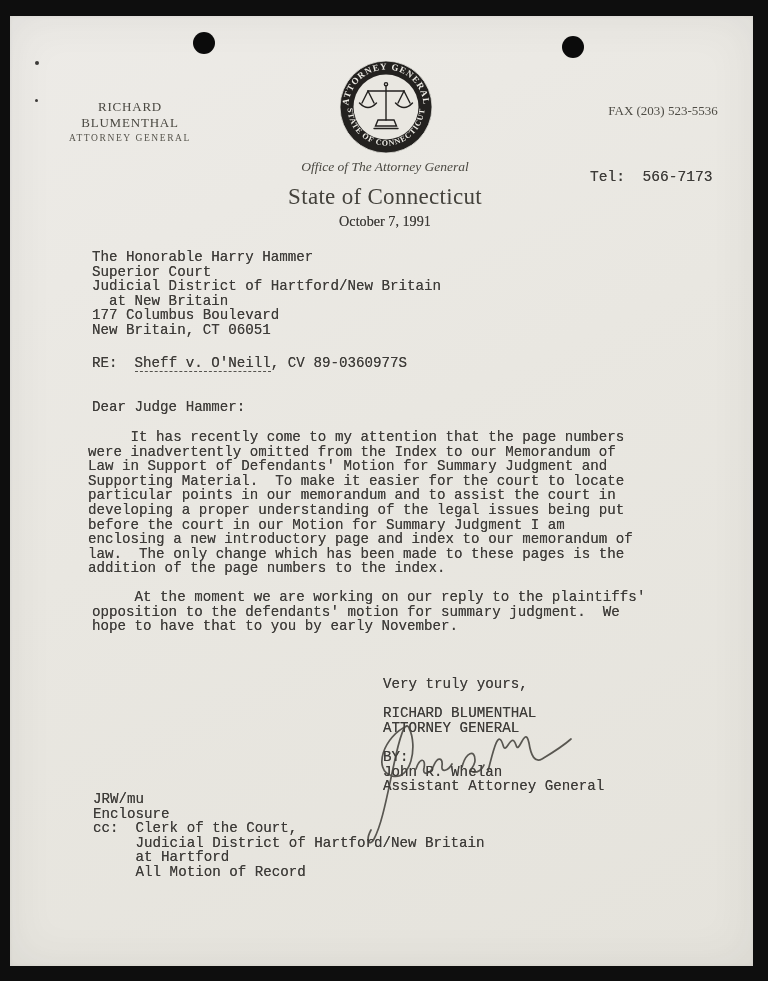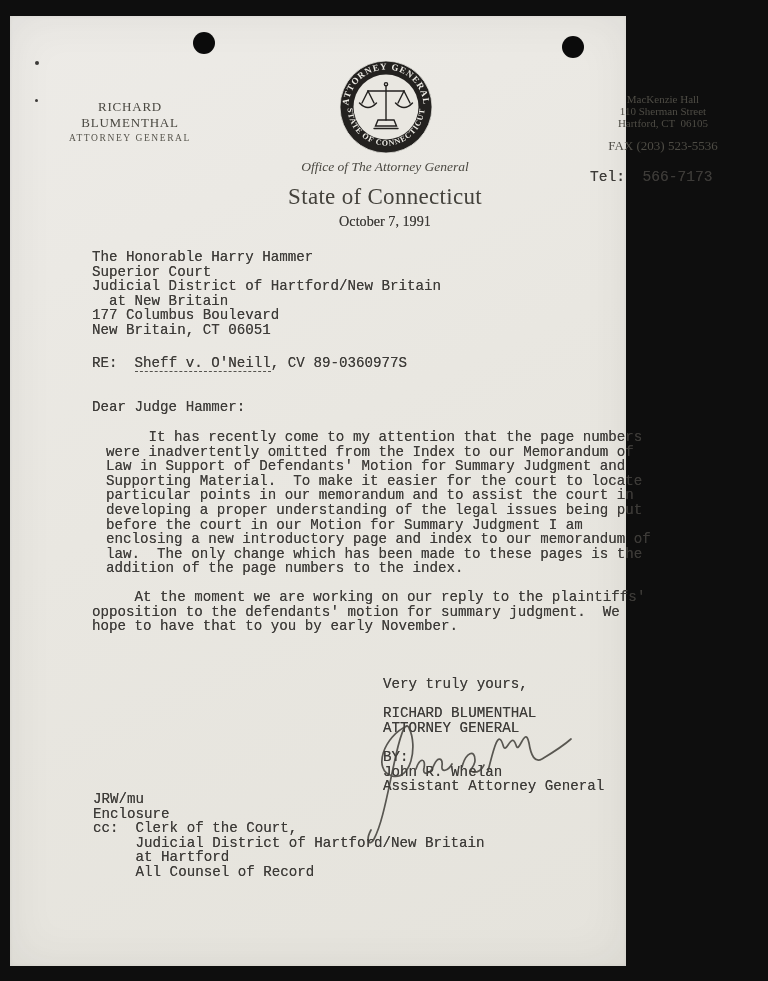--- a/index.html
+++ b/index.html
@@ -1,17 +1,17 @@
 <!DOCTYPE html>
 <html><head>
 <meta charset="utf-8">
 <style>
   html,body{margin:0;padding:0;background:#0e0e0e;}
   .scan{position:relative;width:768px;height:981px;background:#0e0e0e;overflow:hidden;}
-  .page{position:absolute;left:10px;top:16px;width:616px;height:950px;
+  .page{position:absolute;left:10px;top:16px;width:743px;height:950px;
         background:linear-gradient(155deg,#edebe7 0%,#e9e7e1 45%,#e5e3dc 100%);
         box-shadow:inset 0 0 45px rgba(70,70,60,.08), inset 0 0 4px rgba(0,0,0,.05);}
   .hole{position:absolute;width:22px;height:22px;background:#0b0b0b;border-radius:50%;}
   .speck{position:absolute;background:#3c3a38;border-radius:50%;}
   .mono{position:absolute;font-family:"Liberation Mono","DejaVu Sans Mono",monospace;
         font-size:14.2px;line-height:14.6px;color:#3d3b38;white-space:pre;
         text-shadow:0 0 .5px rgba(60,58,55,.75);}
   .serif{font-family:"Liberation Serif","DejaVu Serif",serif;color:#4a4841;}
   .lh-left{position:absolute;left:40px;top:83px;width:160px;text-align:center;}
   .lh-left .name{font-size:13px;letter-spacing:.8px;color:#4a4841;}
@@ -62,23 +62,20 @@
         <path d="M 21.5 44 Q 30 53 38.5 44"></path>
         <line x1="66" y1="32" x2="60" y2="44"></line>
         <line x1="66" y1="32" x2="72" y2="44"></line>
         <path d="M 57.5 44 Q 66 53 74.5 44"></path>
         <path d="M 40 61 L 56 61 L 58.5 67 L 37.5 67 Z"></path>
         <line x1="36" y1="69.5" x2="60" y2="69.5"></line>
       </g>
     </svg>
 
     <div class="lh-right serif">
-      <div class="addr" style="white-space:pre">MacKenzie Hall
-110 Sherman Street
-Hartford, CT  06105</div>
       <div class="fax">FAX (203) 523-5536</div>
     </div>
     <div class="mono" style="left:580px;top:154px;font-size:14.6px;">Tel:  566-7173</div>
 
     <div class="center-head serif">
       <div class="office-line">Office of The Attorney General</div>
       <div class="state-line">State of Connecticut</div>
       <div class="date-line">October 7, 1991</div>
     </div>
 
@@ -86,21 +83,21 @@
 Superior Court
 Judicial District of Hartford/New Britain
   at New Britain
 177 Columbus Boulevard
 New Britain, CT 06051</div>
 
     <div class="mono" style="left:82px;top:340px;"><span>RE:  </span><span class="underline-dashed">Sheff v. O'Neill</span><span>, CV 89-0360977S</span></div>
 
     <div class="mono" style="left:82px;top:384px;">Dear Judge Hammer:</div>
 
-    <div class="mono" style="left:96px;top:414px;">     It has recently come to my attention that the page numbers
+    <div class="mono" style="left:78px;top:414px;">     It has recently come to my attention that the page numbers
 were inadvertently omitted from the Index to our Memorandum of
 Law in Support of Defendants' Motion for Summary Judgment and
 Supporting Material.  To make it easier for the court to locate
 particular points in our memorandum and to assist the court in
 developing a proper understanding of the legal issues being put
 before the court in our Motion for Summary Judgment I am
 enclosing a new introductory page and index to our memorandum of
 law.  The only change which has been made to these pages is the
 addition of the page numbers to the index.</div>
     <div class="mono" style="left:82px;top:574px;">     At the moment we are working on our reply to the plaintiffs'
@@ -123,21 +120,21 @@
         <path d="M 100 55 c 4 -15 13 -18 13 -7 c 0 8 -8 10 -2 12 c 4 1 9 -2 11 -7"></path>
         <path d="M 126 59 C 131 40 136 16 141 33 C 144 45 149 18 154 33 C 157 44 163 12 167 31 C 169 44 173 51 180 47 C 190 41 200 35 209 27"></path>
       </g>
     </svg>
 
     <div class="mono" style="left:83px;top:776px;">JRW/mu
 Enclosure
 cc:  Clerk of the Court,
      Judicial District of Hartford/New Britain
      at Hartford
-     All Counsel of Record</div>
+     All Motion of Record</div>
 
     <div class="speck" style="left:25px;top:45px;width:4px;height:4px;"></div>
     <div class="speck" style="left:25px;top:83px;width:3px;height:3px;"></div>
   </div>
 
   <div class="hole" style="left:193px;top:32px;"></div>
   <div class="hole" style="left:562px;top:36px;"></div>
 </div>
 
 </body></html>

